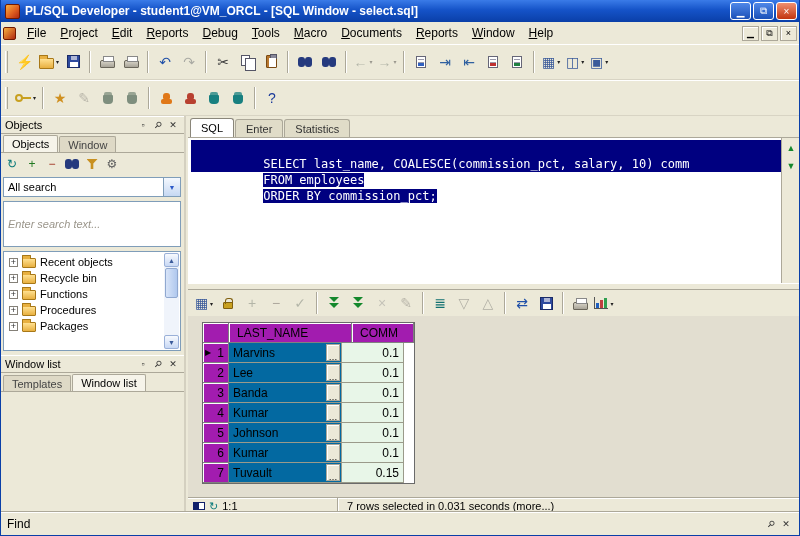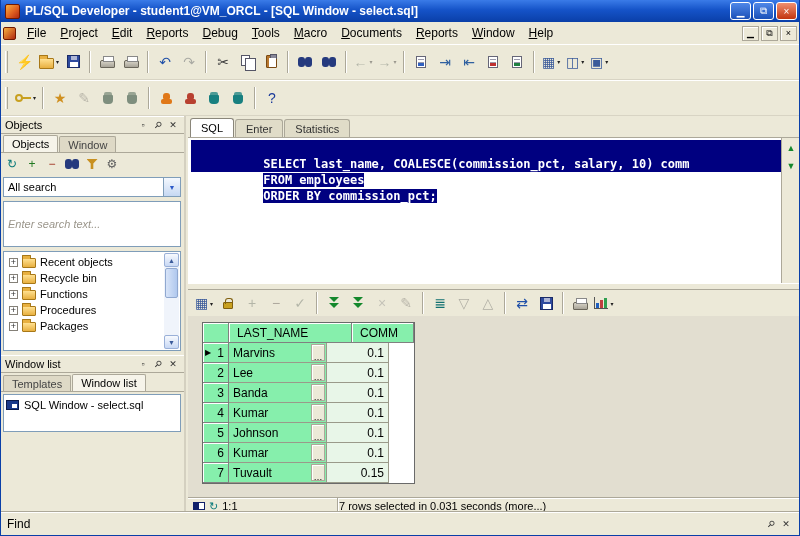--- a/index.html
+++ b/index.html
@@ -114,52 +114,52 @@
   .wl-item{display:flex;align-items:center;gap:5px;height:16px;font-size:11px;white-space:nowrap}
   .panel-filler{flex:1}
 
   
   .main{position:absolute;top:116px;left:188px;right:0;bottom:22px;display:flex;flex-direction:column;background:#ECE9D8}
   .doc-tabs{flex:0 0 21px;display:flex;align-items:center;padding:2px 2px 0}
   .doc-tab{padding:3px 10px 2px;font-size:11px;background:#E0DCC8;border:1px solid #ACA899;border-bottom:none;
     border-radius:3px 3px 0 0;margin-right:1px;color:#333}
   .doc-tab.active{background:#fff;color:#000;border-color:#8A867A;padding-bottom:3px;z-index:2}
   .editor-wrap{flex:0 0 146px;display:flex;background:#fff;border-top:1px solid #ACA899}
-  .editor{flex:1;padding:2px 0 0 3px;font-family:"DejaVu Sans Mono","Liberation Mono",monospace;font-weight:bold;
+  .editor{flex:1;padding:2px 0 0 3px;font-family:"DejaVu Sans Mono","Liberation Mono",monospace;font-weight:normal;
     font-size:12px;line-height:16px;overflow:hidden}
   .ed-line{height:16px;white-space:pre}
   .ed-line .ed-text{background:#000080;color:#fff}
   .ed-line.full{background:#000080}
   .editor-strip{flex:0 0 19px;background:#ECE9D8;border-left:1px solid #ACA899;display:flex;flex-direction:column;
     align-items:center;padding-top:3px;gap:4px}
   .strip-btn{width:15px;height:14px;display:flex;align-items:center;justify-content:center;font-size:9px;color:#14882C}
   .splitter{flex:0 0 7px;border-top:1px solid #fff;border-bottom:1px solid #ACA899;background:#ECE9D8}
   .results-toolbar{flex:0 0 26px;display:flex;align-items:center;padding:0 4px;background:#ECE9D8}
   .grid-area{flex:1;background:#E2DED0;padding:6px 0 0 14px;overflow:hidden}
   .grid{display:inline-block;border:1px solid #6A6A6A;background:#fff}
   .grow{display:flex}
   .gcell{height:20px;display:flex;align-items:center;font-size:12px;padding:0 4px;border-right:1px solid #9A9A8A;border-bottom:1px solid #9A9A8A}
-  .g-corner,.g-num,.g-hcell{background:#86efac;box-shadow:inset 1px 1px #fff;border-right:1px solid #808080;border-bottom:1px solid #808080}
+  .g-corner,.g-num,.g-hcell{background:#a21caf;box-shadow:inset 1px 1px #fff;border-right:1px solid #808080;border-bottom:1px solid #808080}
   .g-corner{width:26px}
   .g-hcell{font-size:12px;padding-left:8px}
   .ghdr span.g-hcell:nth-of-type(2){width:123px}
   .ghdr span.g-hcell:nth-of-type(3){width:62px}
   .g-num{width:26px;justify-content:space-between;padding:0 4px 0 2px}
   .g-num .marker{visibility:hidden;font-size:8px}
   .g-num.current .marker{visibility:visible}
-  .g-name{width:98px;background:#86efac;position:relative;padding-right:28px}
+  .g-name{width:113px;background:#0369a1;position:relative;padding-right:28px}
   .ellipsis-btn{position:absolute;right:1px;top:1px;bottom:1px;width:14px;display:flex;align-items:flex-end;justify-content:center;
     font-size:9px;line-height:6px;background:#ECE9D8;border:1px solid #ACA899;box-shadow:inset 1px 1px #fff}
   .g-comm{width:62px;background:#E8F6E8;justify-content:flex-end}
 
   .statusbar{flex:0 0 17px;display:flex;background:#ECE9D8;border-top:1px solid #ACA899;box-shadow:inset 0 1px #fff;font-size:11px}
   .sb-seg1{flex:0 0 150px;display:flex;align-items:center;gap:4px;padding:0 5px;border-right:1px solid #ACA899}
   .sb-flag{width:12px;height:8px;background:linear-gradient(90deg,#10206A 0 50%,#fff 50%);border:1px solid #10206A}
   .sb-refresh{color:#067878;font-size:11px;line-height:1}
-  .sb-seg2{flex:1;display:flex;align-items:center;padding:0 0;border-left:1px solid #fff}
+  .sb-seg2{flex:1;display:flex;align-items:center;padding:0 8px;border-left:1px solid #fff}
 
   
   .findbar{position:absolute;left:0;right:0;bottom:0;height:22px;background:#ECE9D8;border-top:1px solid #ACA899;
     box-shadow:inset 0 1px #fff;display:flex;align-items:center;padding:12px 7px;z-index:40}
   .find-label{flex:1;font-size:12px}
 </style>
 </head>
 <body>
 
 <div class="titlebar">
@@ -527,26 +527,20 @@
     <span class="ph-btn">✕</span>
   </div>
 
   <div class="subtabs">
 
       <span class="subtab">Templates</span>
 
       <span class="subtab active">Window list</span>
     </div>
 
-  <div class="wl-list">
-    <div class="wl-item">
-      <span class="glyph" data-icon="winlist"></span>
-      <span>SQL Window - select.sql</span>
-    </div>
-  </div>
 
   <div class="panel-filler"></div>
 </div>
 
 <div class="main">
 
   <div class="doc-tabs">
 
       <span class="doc-tab active">SQL</span>
 

